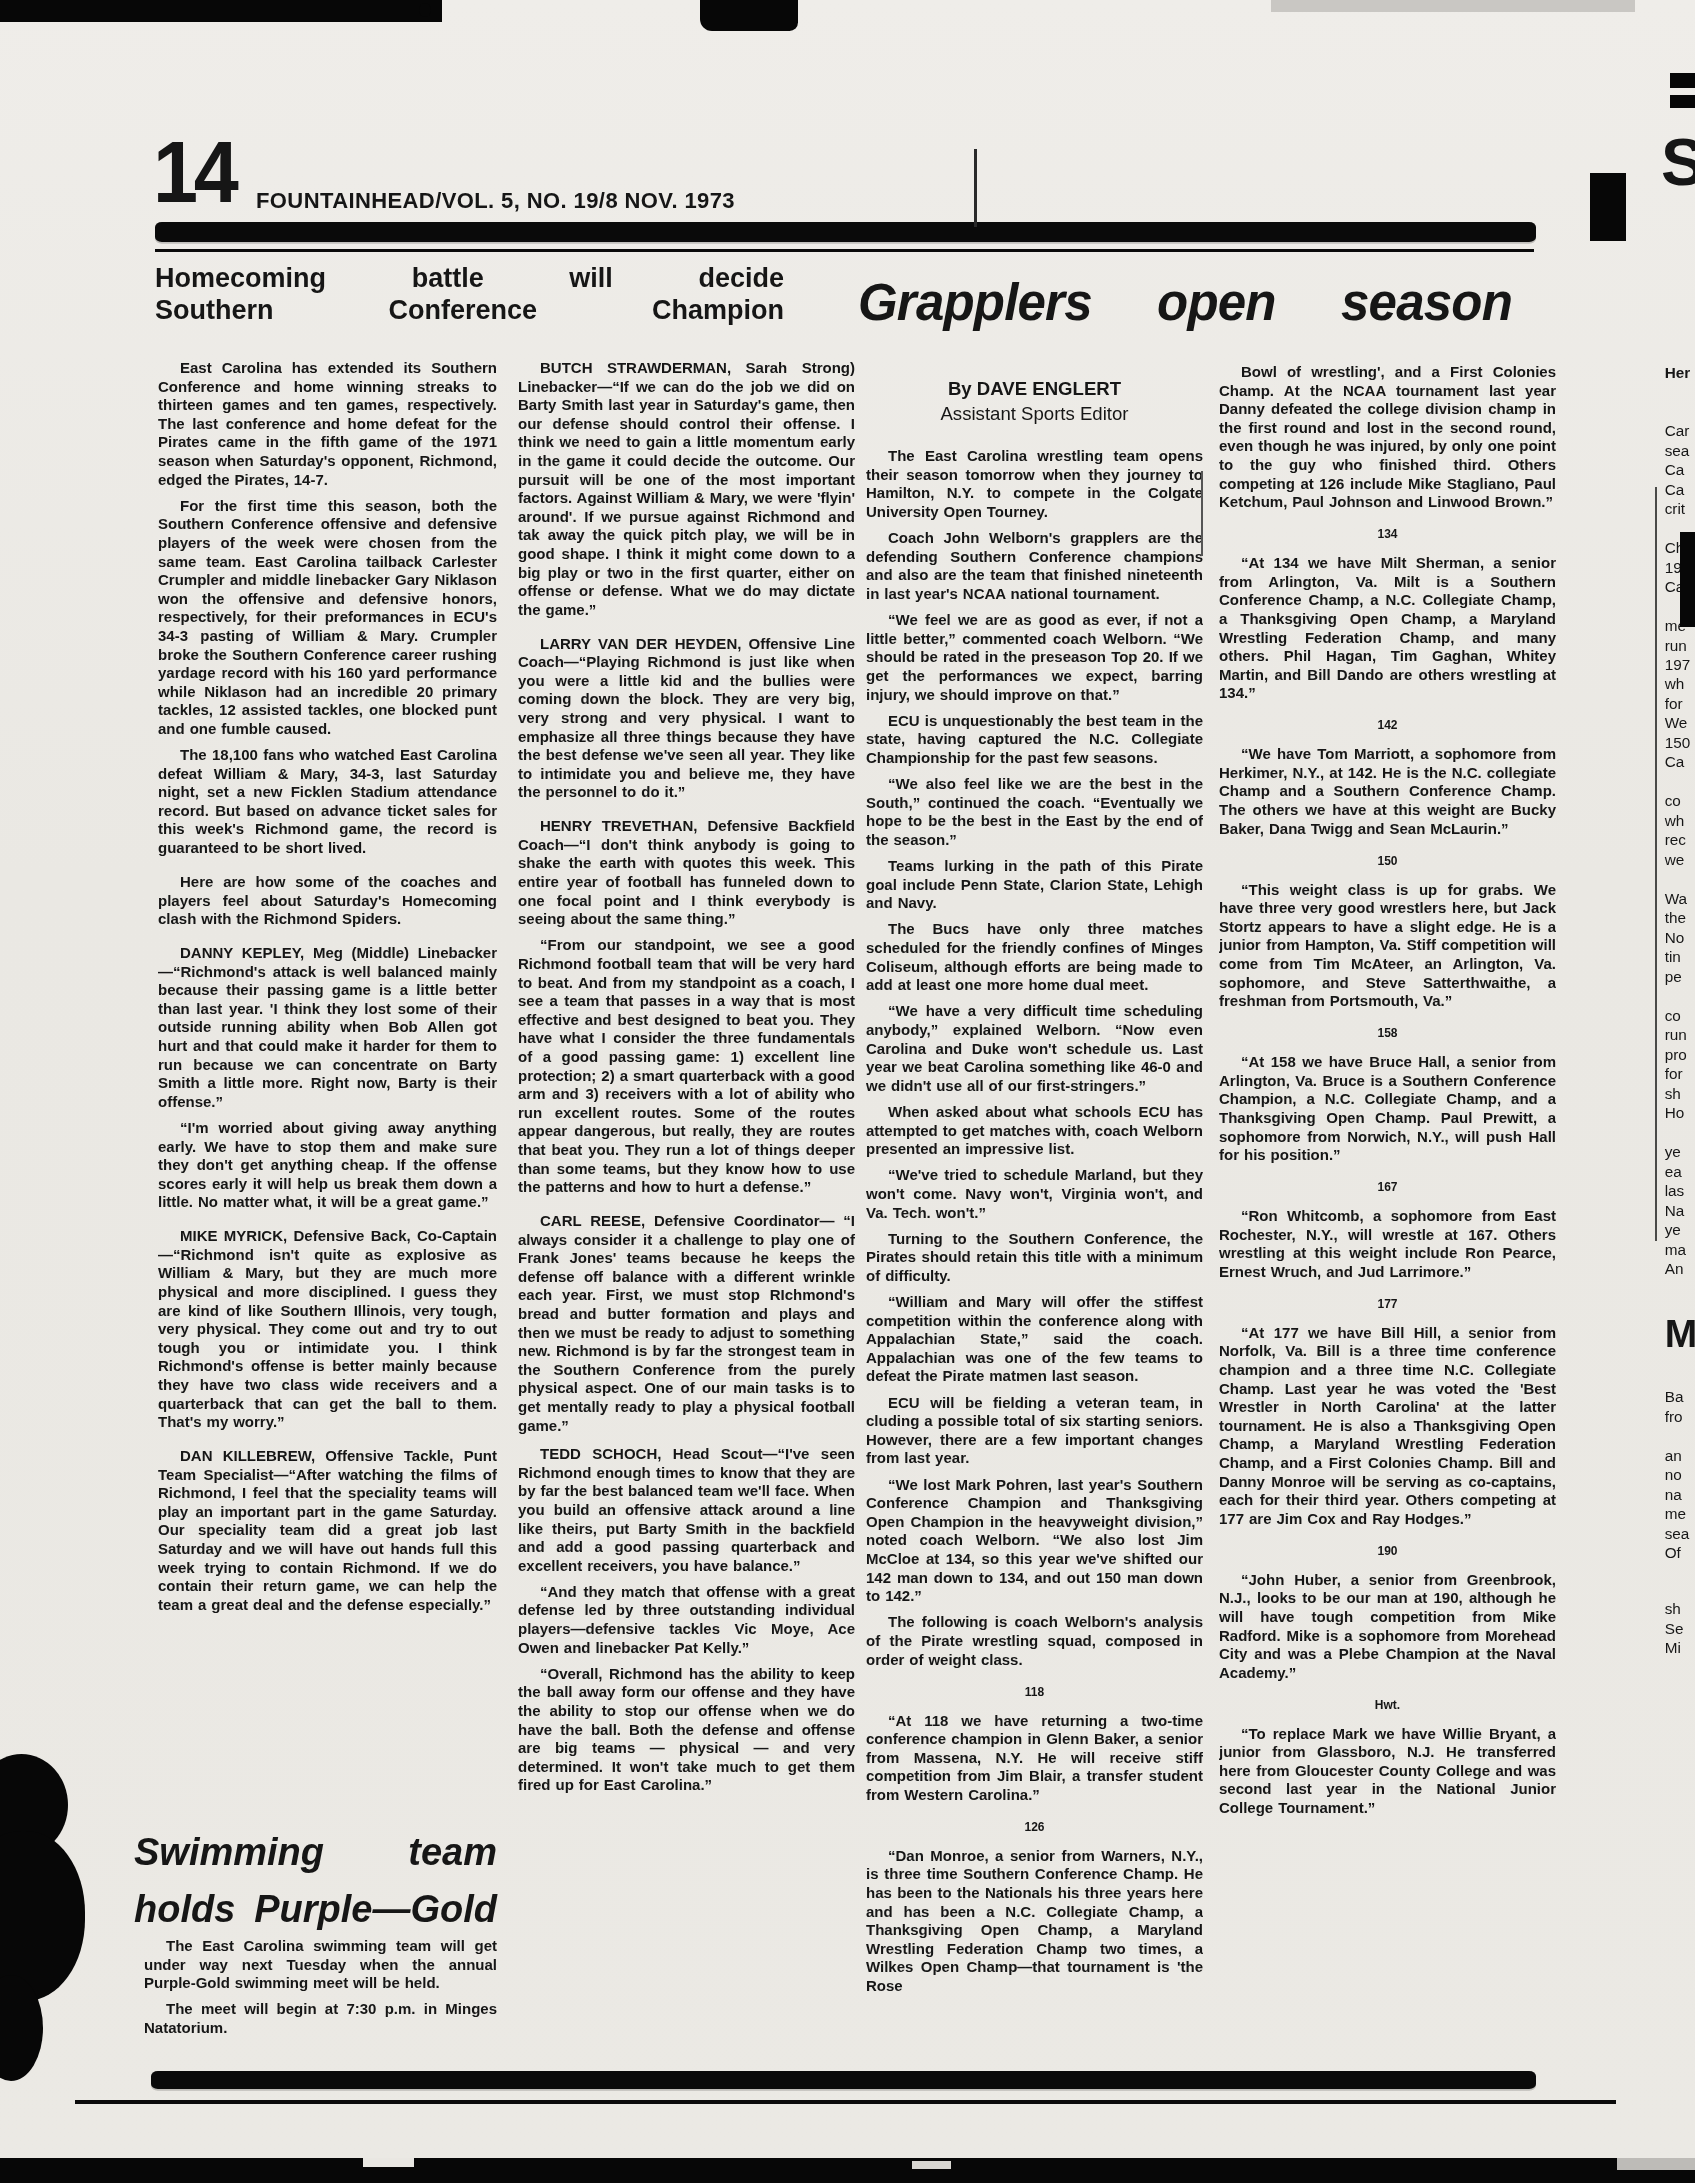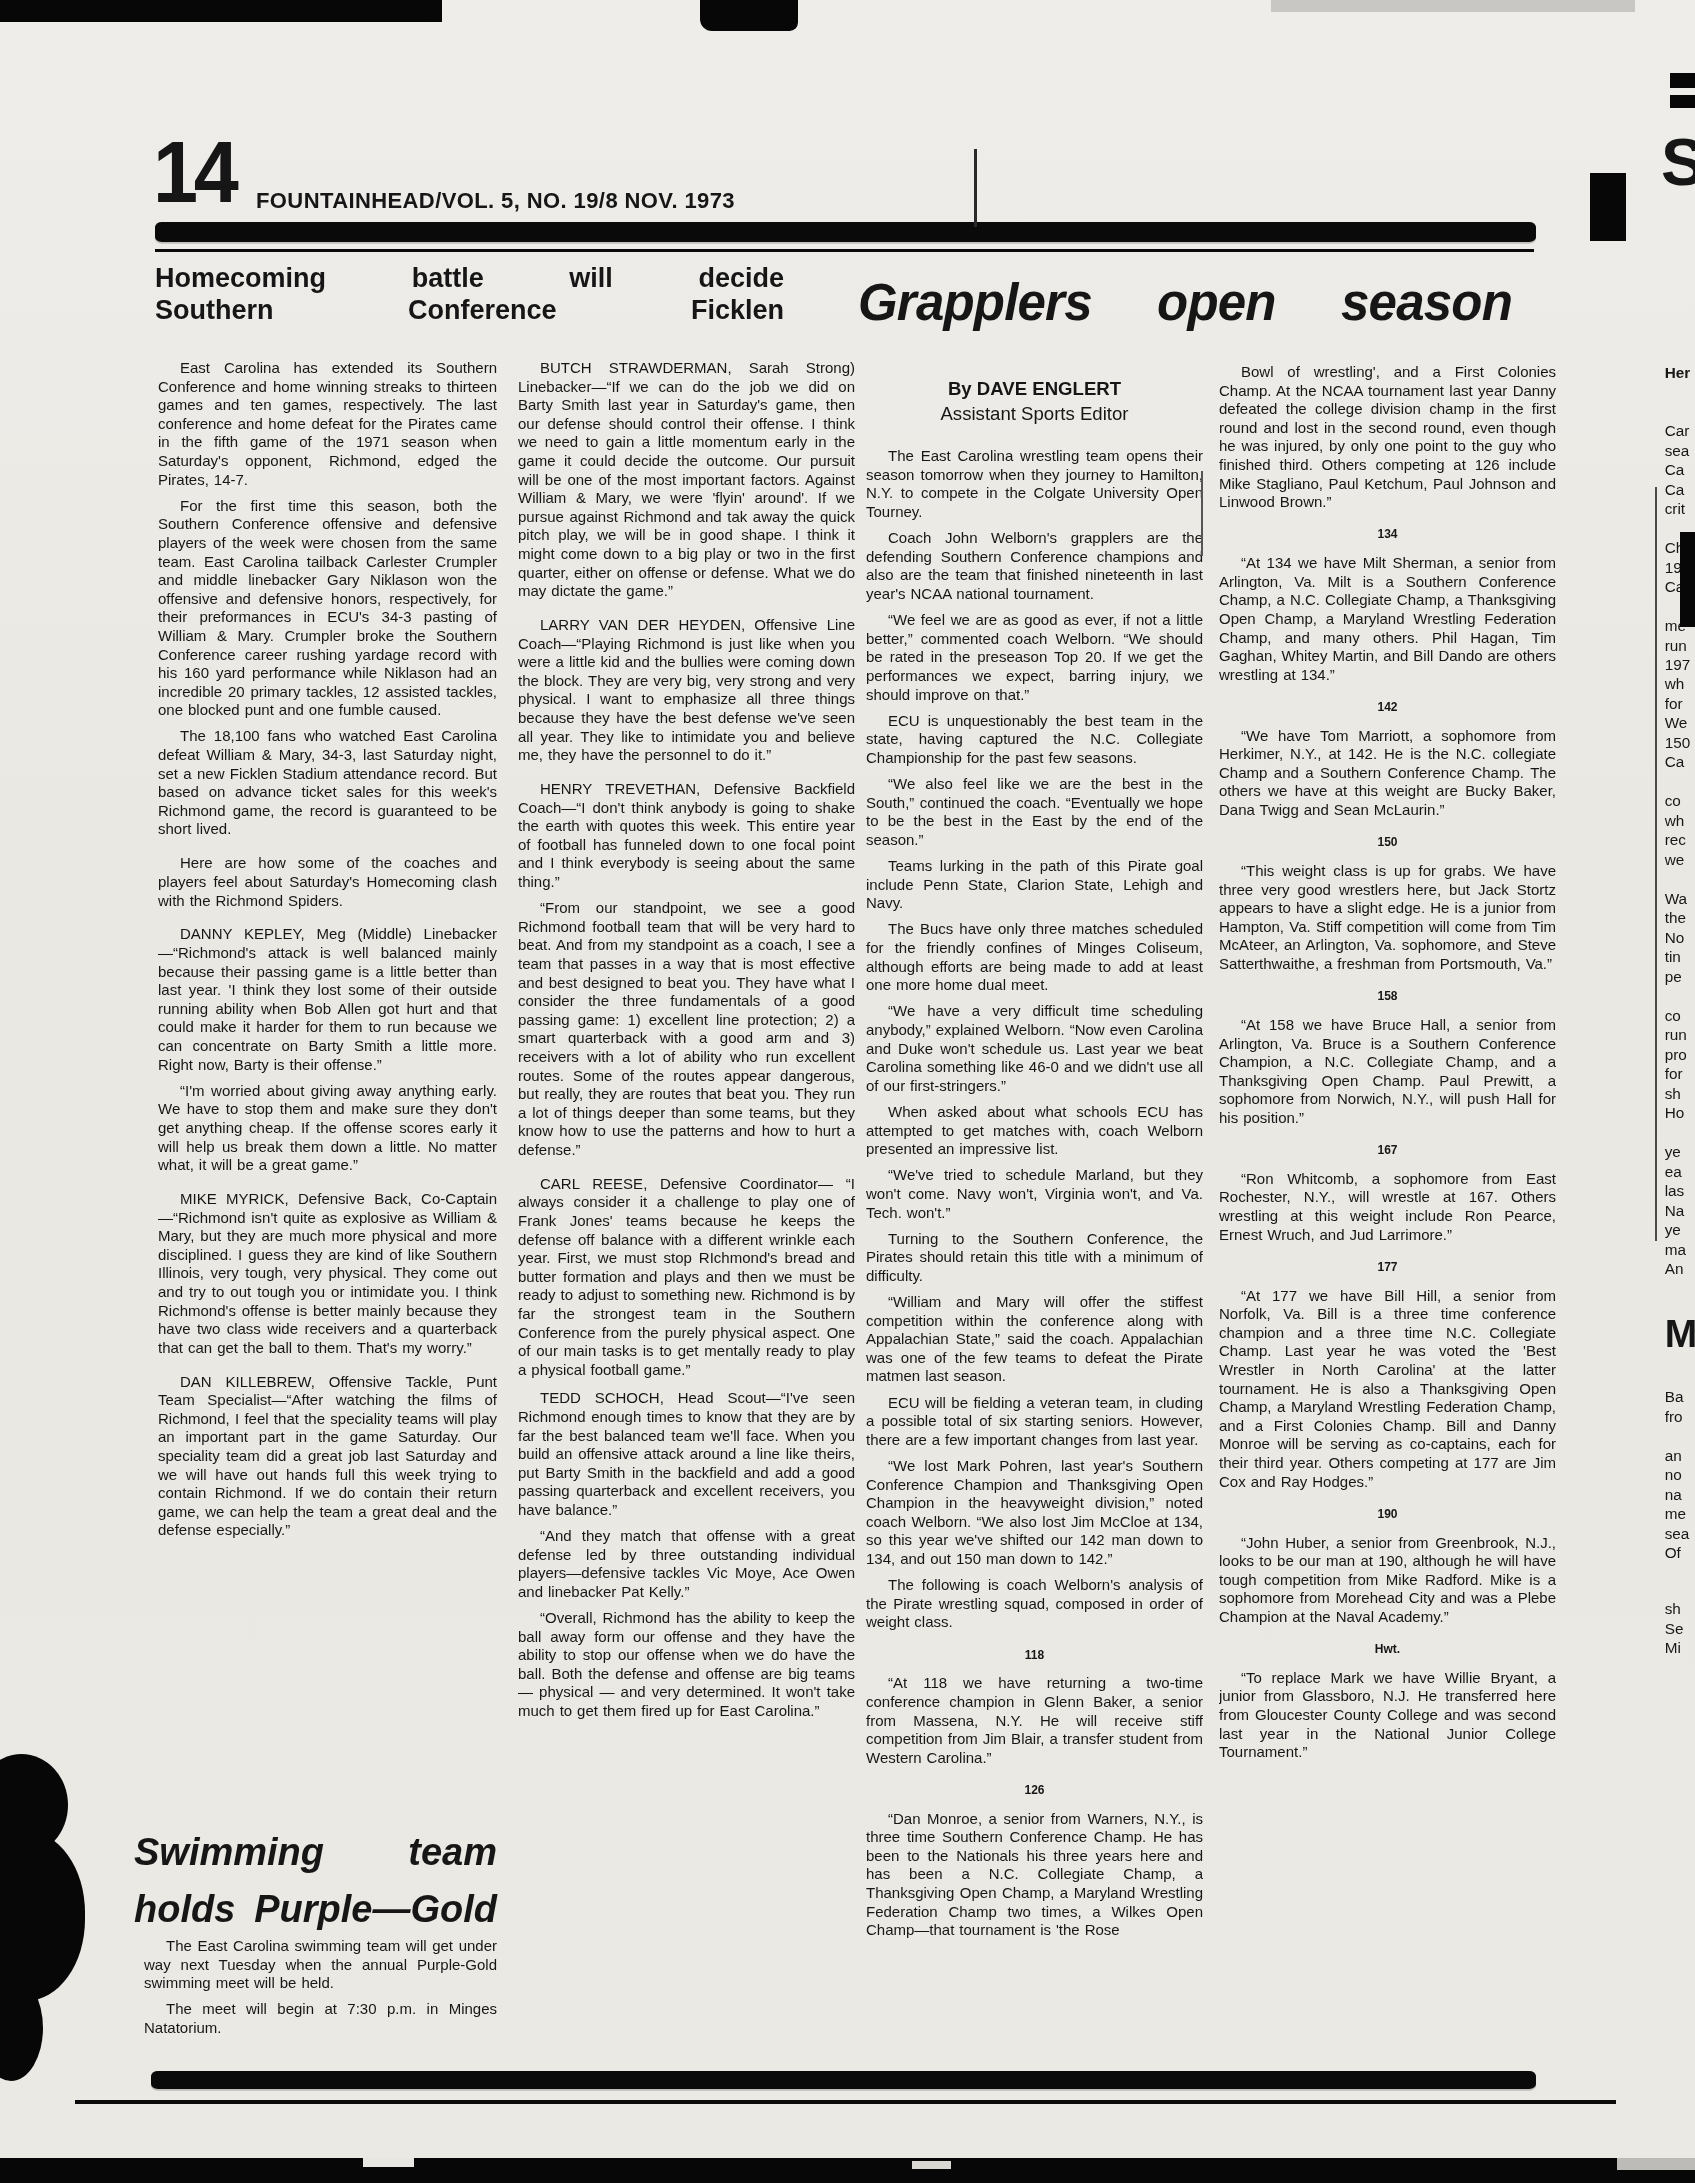--- a/index.html
+++ b/index.html
@@ -23,42 +23,42 @@
   .hl-fb div{text-align:justify;text-align-last:justify;}
   .hl-wr{position:absolute;left:858px;top:273px;width:654px;font-size:51px;font-weight:700;font-style:italic;
     text-align:justify;text-align-last:justify;letter-spacing:-0.8px;}
   .byline{position:absolute;left:866px;top:378px;width:337px;text-align:center;}
   .byline .b1{font-weight:700;font-size:18.6px;}
   .byline .b2{font-size:18.6px;margin-top:3.4px;}
   .hl-swim{position:absolute;left:134px;top:1824px;width:363px;font-size:38px;font-weight:700;font-style:italic;line-height:1.5;}
   .hl-swim div{text-align:justify;text-align-last:justify;}
   
   .col{position:absolute;text-align:justify;font-size:15px;line-height:18.6px;overflow:hidden;word-spacing:0.8px;}
-  .blk-p{text-indent:22px;margin:0 0 7.6px 0;}
+  .blk-p{text-indent:22px;margin:0 0 7.6px 0;font-weight:bold;}
   .blk-h{text-align:center;font-weight:700;font-size:12px;margin:13.6px 0 10.2px 0;text-indent:0;}
   .blk-frag{position:absolute;left:1.7px;font-size:15.3px;white-space:nowrap;}
   
   .art{position:absolute;background:#070707;}
   .frag-wrap{position:absolute;left:1663px;top:0;width:32px;height:2183px;overflow:hidden;}
   .bigS{position:absolute;left:1661px;top:124px;font-size:66px;font-weight:700;}
 </style>
 </head>
 <body>
 
 <div class="paper"></div>
 
 <div class="pagenum">14</div>
 <div class="masthead">FOUNTAINHEAD/VOL. 5, NO. 19/8 NOV. 1973</div>
 
 <div class="rule wavy" style="left:155px;top:222px;width:1381px;height:19.5px;"></div>
 <div class="rule" style="left:155px;top:249px;width:1379px;height:3.4px;"></div>
 
 <div class="hl-fb">
   <div>Homecoming battle will decide</div>
-  <div>Southern Conference Ficklen</div>
+  <div>Southern Conference Champion</div>
 </div>
 
 <div class="hl-wr">Grapplers open season</div>
 <div class="byline">
   <div class="b1">By DAVE ENGLERT</div>
   <div class="b2">Assistant Sports Editor</div>
 </div>
 
 <div class="col" style="left:158px;top:359px;width:339px;height:1451px;">
     <div class="blk-p">East Carolina has extended its Southern Conference and home winning streaks to thirteen games and ten games, respectively. The last conference and home defeat for the Pirates came in the fifth game of the 1971 season when Saturday's opponent, Richmond, edged the Pirates, 14-7.</div>

